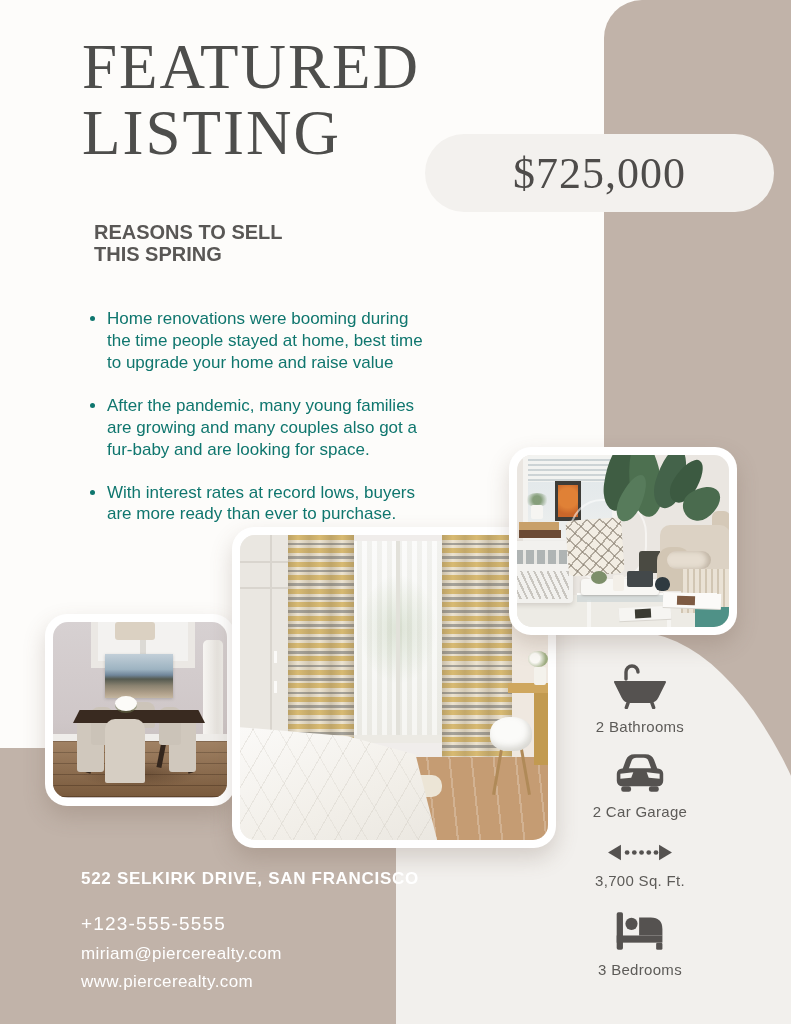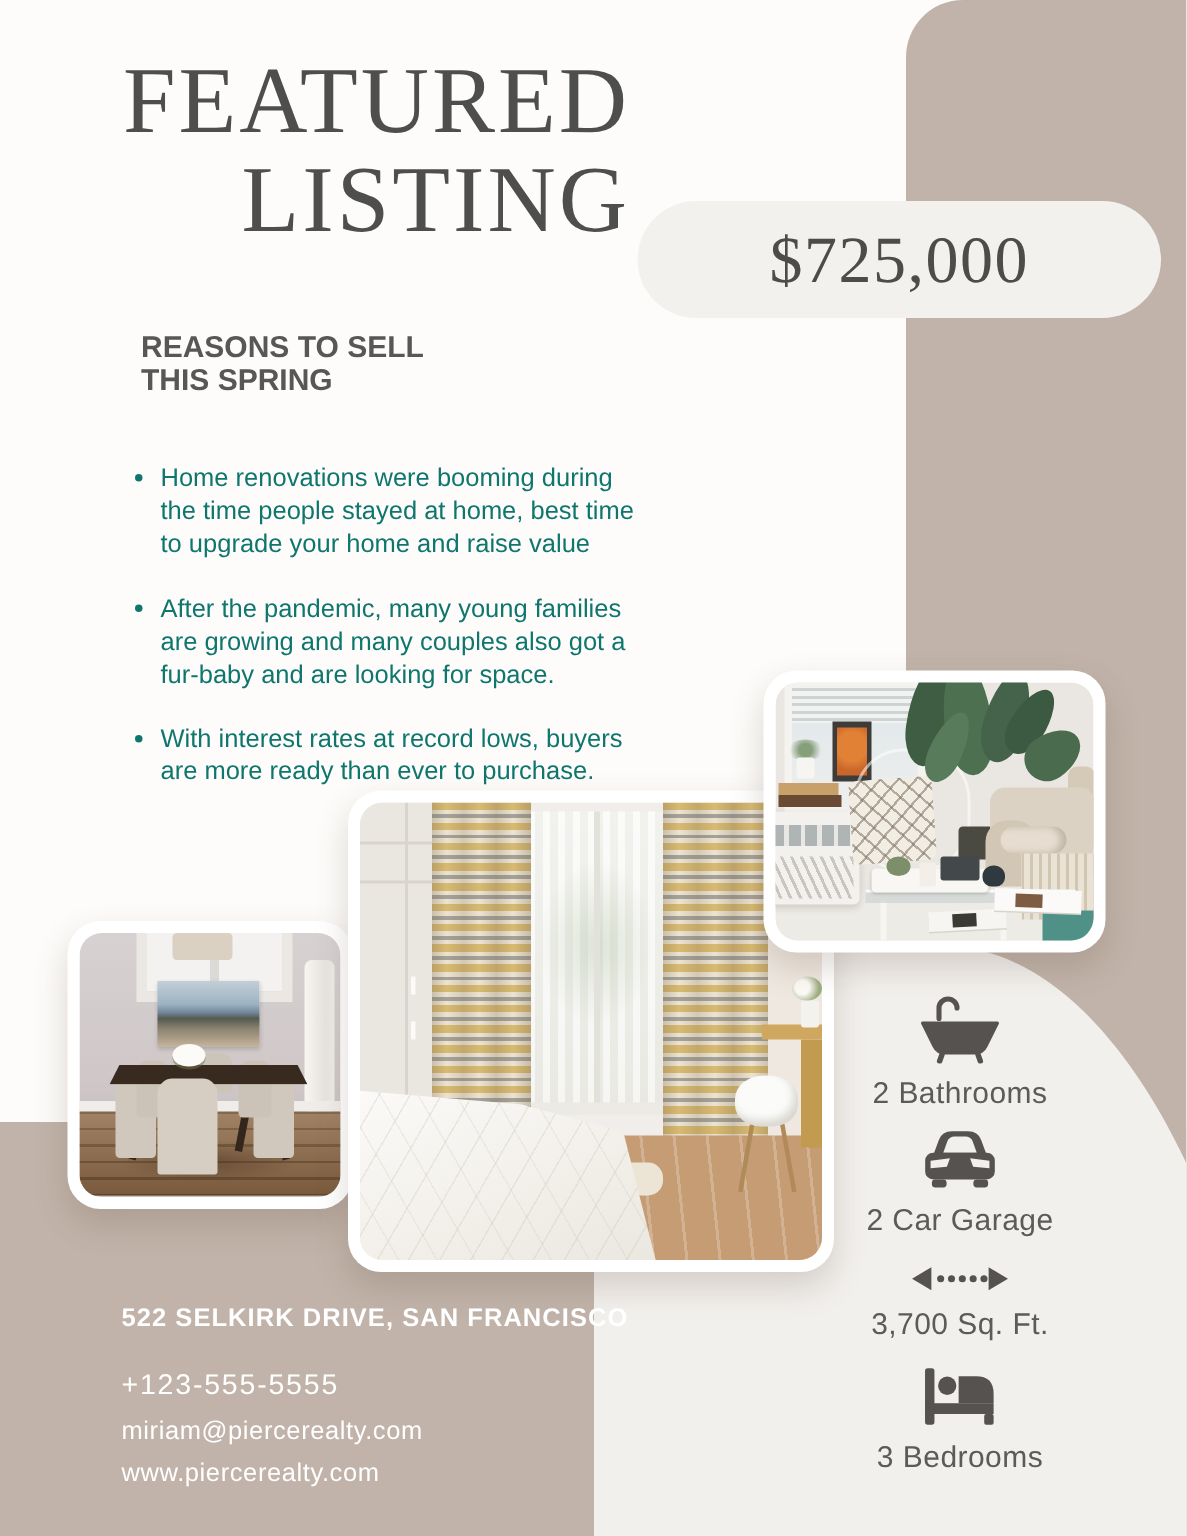--- a/index.html
+++ b/index.html
@@ -176,40 +176,40 @@
               transform:rotate(-3deg); box-shadow:0 1px 0 #d8d5cf; }
   .l-book1-cover { left:118px; top:154px; width:16px; height:9px; background:#3b3b33; transform:rotate(-3deg); }
   .l-book2  { left:146px; top:138px; width:58px; height:15px; background:#fbfaf8;
               transform:rotate(2deg); box-shadow:0 1px 0 #d8d5cf; }
   .l-book2-cover { left:160px; top:141px; width:18px; height:9px; background:#7e5b43; transform:rotate(2deg); }
   .l-bench  { left:178px; top:152px; width:35px; height:29px; background:#4f9187; }
   
   .amenity { position:absolute; left:560px; width:160px; z-index:7;
              display:flex; flex-direction:column; align-items:center; }
   .amenity .icon-box { display:flex; align-items:flex-end; justify-content:center; }
-  .amenity .label { margin-top:9px; font-size:20px; color:#5d5b58; letter-spacing:.3px; }
+  .amenity .label { margin-top:9px; font-size:15px; color:#5d5b58; letter-spacing:.3px; }
   .amenity.a1 { top:663px; } .amenity.a2 { top:750px; }
   .amenity.a3 { top:842px; } .amenity.a4 { top:910px; }
   
   .contact { position:absolute; left:81px; top:869px; z-index:5; color:#ffffff; }
   .contact .address { font-weight:bold; font-size:17px; letter-spacing:.7px; margin-bottom:24px; }
   .contact .phone   { font-size:19px; letter-spacing:1.2px; margin-bottom:9px; }
   .contact .email   { font-size:17px; letter-spacing:.4px; margin-bottom:8px; }
   .contact .website { font-size:17px; letter-spacing:.4px; }
 </style>
 </head>
 <body>
 
 <div class="page">
 
   <div class="beige-right"></div>
   <div class="beige-bottom"></div>
   <div class="cream-blob"></div>
 
-  <h1 class="title" style="margin:0;font-weight:400;text-align:right;">
+  <h1 class="title" style="margin:0;font-weight:400;">
     <span>FEATURED</span>
     <span>LISTING</span>
   </h1>
 
   <div class="price-pill">
     <span class="price">$725,000</span>
   </div>
 
   <h2 class="heading" style="margin:0;">
     <span>REASONS TO SELL</span>

